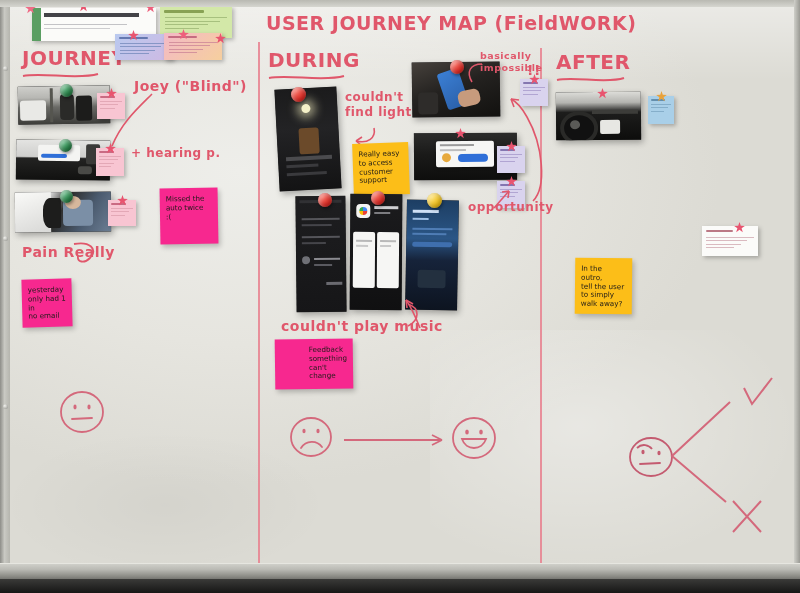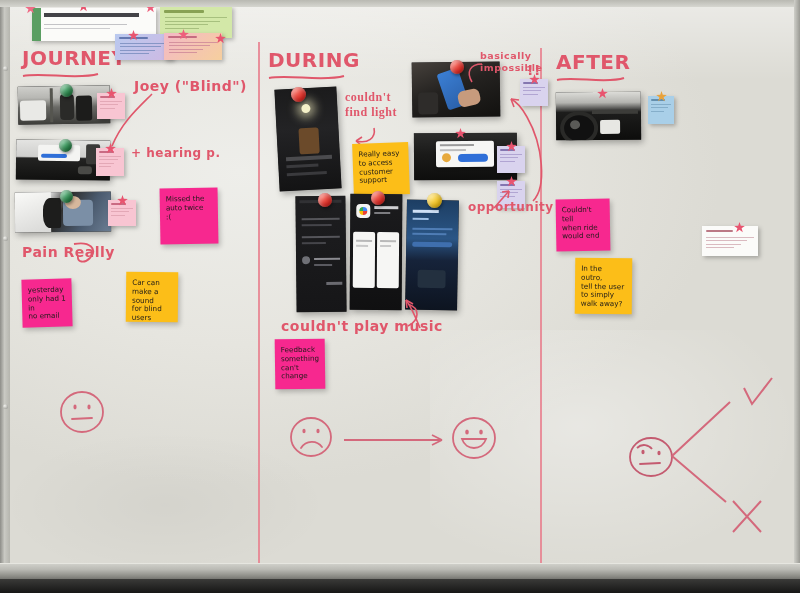--- a/index.html
+++ b/index.html
@@ -72,20 +72,21 @@
 <div id="board-wrap">
 
   <div id="whiteboard"></div>
   <div class="glare glare-1"></div>
   <div class="glare glare-2"></div>
   <div class="glare glare-3"></div>
 
   <div class="divider" style="left:258px;top:42px;height:529px;"></div>
   <div class="divider" style="left:540px;top:48px;height:523px;"></div>
 
+  <div class="mk" style="left:266px;top:12px;font-size:19px;">USER JOURNEY MAP  (FieldWORK)</div>
 
   <div style="position:absolute;left:22px;top:46px;">
     <div class="mk" style="left:0;top:0;font-size:20px;">JOURNEY</div>
     <svg width="78" height="10" style="position:absolute;left:0;top:25px;">
       <path d="M1 5 C20 1, 55 9, 76 3" stroke="#e0576b" stroke-width="2" fill="none"></path>
     </svg>
   </div>
 
   <div style="position:absolute;left:268px;top:48px;">
     <div class="mk" style="left:0;top:0;font-size:20px;">DURING</div>
@@ -257,47 +258,41 @@
 :(</div>
   </div>
 
 
   <div class="sticky" style="left:22px;top:279px;width:50px;height:48px;background:#f7288f;transform:rotate(-1.5deg);">
     <div class="txt">yesterday
 only had 1 in
 no email</div>
   </div>
 
-  <div class="sticky" style="left:126px;top:272px;width:52px;height:50px;background:#fcbe18;transform:rotate(0.6deg);">
-    <div class="txt">Car can
-make a sound
-for blind
-users</div>
-  </div>
 
   <svg style="position:absolute;left:58px;top:388px;width:48px;height:48px;">
     <ellipse cx="24" cy="24" rx="21" ry="20" stroke="#d4697c" stroke-width="1.8" fill="none"></ellipse>
     <ellipse cx="17" cy="19" rx="1.6" ry="2.4" fill="#d4697c"></ellipse>
     <ellipse cx="31" cy="19" rx="1.6" ry="2.4" fill="#d4697c"></ellipse>
     <path d="M14 31 L34 30" stroke="#d4697c" stroke-width="1.8" fill="none" stroke-linecap="round"></path>
   </svg>
 
   <div class="photo" style="left:277px;top:88px;width:62px;height:102px;transform:rotate(-3deg);">
     <div class="inner" style="background:linear-gradient(180deg,#1b1b1c 0%,#232325 40%,#131314 100%);"></div>
     <div style="position:absolute;left:26px;top:16px;width:9px;height:9px;border-radius:50%;background:#f5f1c8;box-shadow:0 0 10px 5px rgba(255,250,200,.55);"></div>
     <div style="position:absolute;left:22px;top:40px;width:20px;height:26px;background:#6b4a2a;border-radius:3px;"></div>
     <div style="position:absolute;left:8px;top:68px;width:46px;height:4px;background:#4b4b4e;"></div>
     <div style="position:absolute;left:8px;top:76px;width:32px;height:3px;background:#3a3a3d;"></div>
     <div style="position:absolute;left:8px;top:84px;width:40px;height:3px;background:#3a3a3d;"></div>
 
   </div>
   <div class="magnet" style="left:291px;top:87px;width:15px;height:15px;background:radial-gradient(circle at 35% 30%,#f26a5e,#e02822 65%,#a81a17);"></div>
 
   <div class="mk" style="left:345px;top:90px;font-size:12px;line-height:1.25;">
-    <span style="white-space:pre-line;font-family:Liberation Serif, serif;">couldn't
+    <span style="white-space:pre-line;">couldn't
 find light</span>
   </div>
   <svg style="position:absolute;left:350px;top:126px;width:30px;height:22px;">
     <path d="M24 2 C26 12, 18 18, 6 15" stroke="#e0576b" stroke-width="1.6" fill="none"></path>
     <path d="M6 15 L12 11 M6 15 L11 19" stroke="#e0576b" stroke-width="1.6" fill="none"></path>
   </svg>
 
   <div class="photo" style="left:412px;top:62px;width:88px;height:55px;transform:rotate(-0.8deg);">
     <div class="inner" style="background:linear-gradient(160deg,#46413c 0%,#242220 45%,#12110f 100%);"></div>
     <div style="position:absolute;left:30px;top:8px;width:22px;height:38px;background:linear-gradient(160deg,#3b7fd4,#2a5fa8);border-radius:3px;transform:rotate(-18deg);"></div>
@@ -438,21 +433,21 @@
     <path d="M8 4 L9 12 M8 4 L15 8" stroke="#e0576b" stroke-width="1.6" fill="none"></path>
   </svg>
 
   <div class="mk" style="left:281px;top:318px;font-size:14px;">
     <span>couldn't play music</span>
   </div>
   <svg style="position:absolute;left:406px;top:302px;width:20px;height:26px;">
     <path d="M2 2 C14 6, 14 18, 2 24" stroke="#e0576b" stroke-width="1.6" fill="none"></path>
   </svg>
 
-  <div class="sticky" style="left:275px;top:339px;width:50px;height:50px;background:#f7288f;transform:rotate(-0.8deg);">
+  <div class="sticky" style="left:275px;top:339px;width:50px;height:50px;background:#f7288f;transform:rotate(-0.8deg);padding-left:28px;">
     <div class="txt">Feedback
 something
 can't change</div>
   </div>
 
 
   <svg style="position:absolute;left:288px;top:414px;width:46px;height:46px;">
     <ellipse cx="23" cy="23" rx="20" ry="19" stroke="#d4697c" stroke-width="1.8" fill="none"></ellipse>
     <ellipse cx="16" cy="17" rx="1.6" ry="2.3" fill="#d4697c"></ellipse>
     <ellipse cx="30" cy="17" rx="1.6" ry="2.3" fill="#d4697c"></ellipse>
@@ -489,25 +484,20 @@
     <div class="lines" style="top:8px;left:3px;right:3px;">
       <div class="ln" style="background:#7fa8c4;height:1px;"></div>
       <div class="ln" style="background:#7fa8c4;height:1px;width:84%;"></div>
       <div class="ln" style="background:#7fa8c4;height:1px;width:66%;"></div>
     </div>
   </div>
   <svg class="pin" style="left:656px;top:91px;" viewBox="0 0 12 12">
       <path d="M6 0 L7.4 4.2 L11.8 4.3 L8.3 6.9 L9.6 11.2 L6 8.5 L2.4 11.2 L3.7 6.9 L0.2 4.3 L4.6 4.2 Z" fill="#e8a23c"></path>
     </svg>
 
-  <div class="sticky" style="left:556px;top:199px;width:54px;height:52px;background:#f7288f;transform:rotate(-1deg);">
-    <div class="txt">Couldn't tell
-when ride
-would end</div>
-  </div>
 
   <div class="sticky" style="left:575px;top:258px;width:57px;height:56px;background:#fcbe18;transform:rotate(0.6deg);">
     <div class="txt">In the
 outro,
 tell the user
 to simply
 walk away?</div>
   </div>
 
   <div class="card" style="left:702px;top:226px;width:56px;height:30px;">

